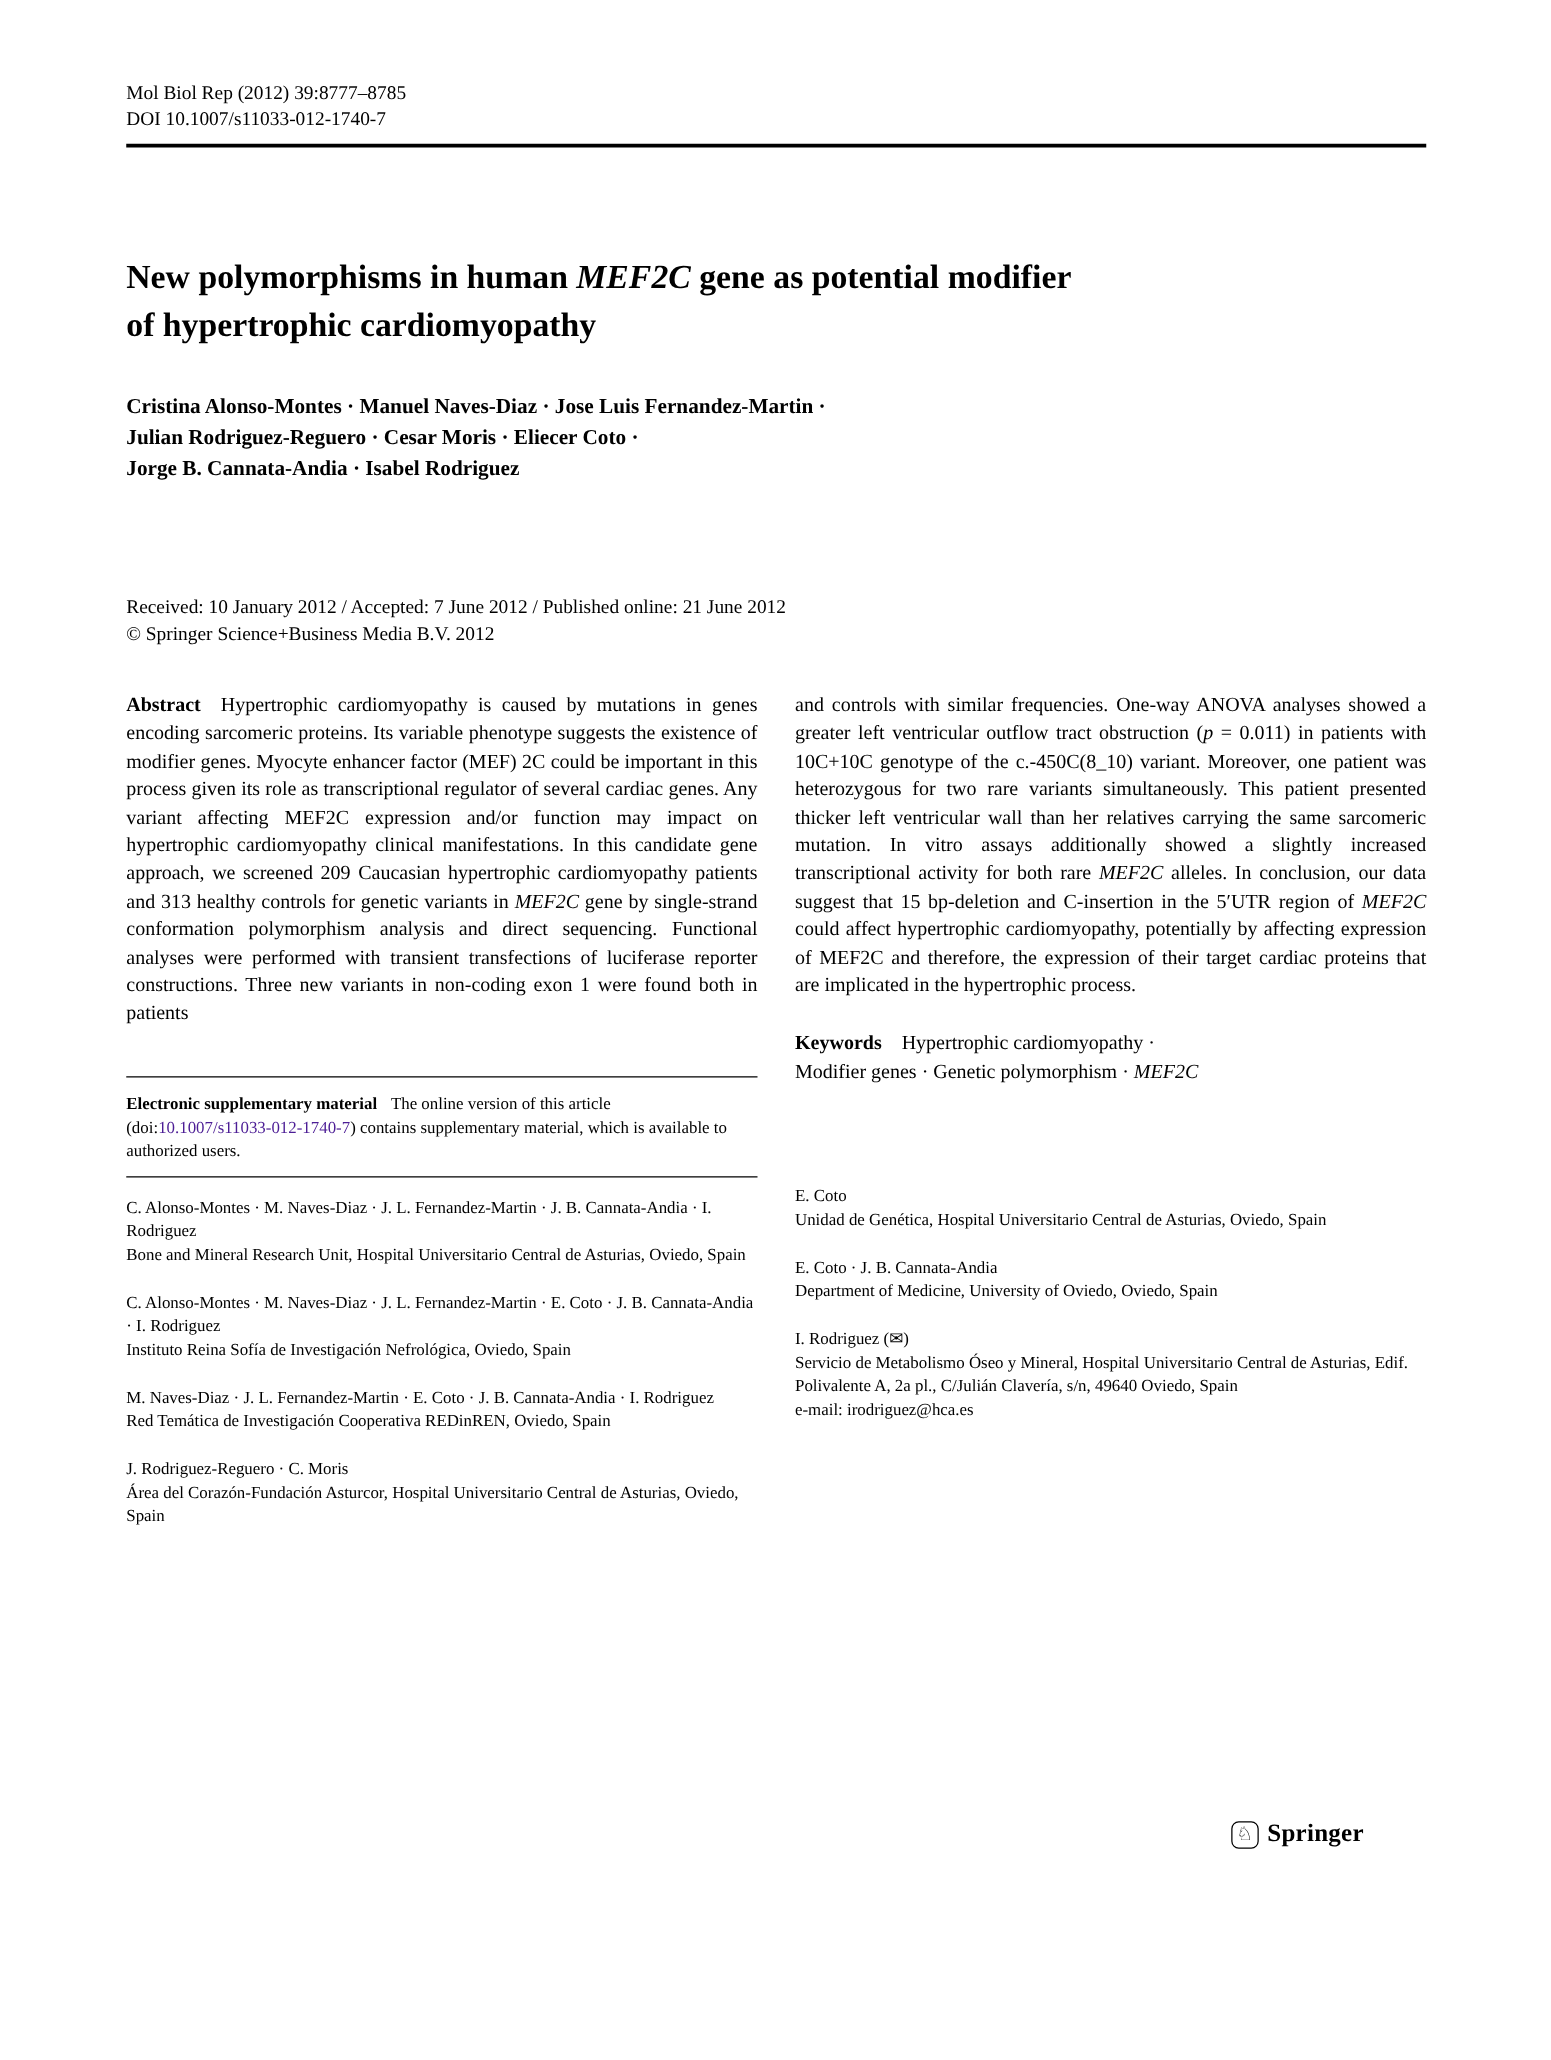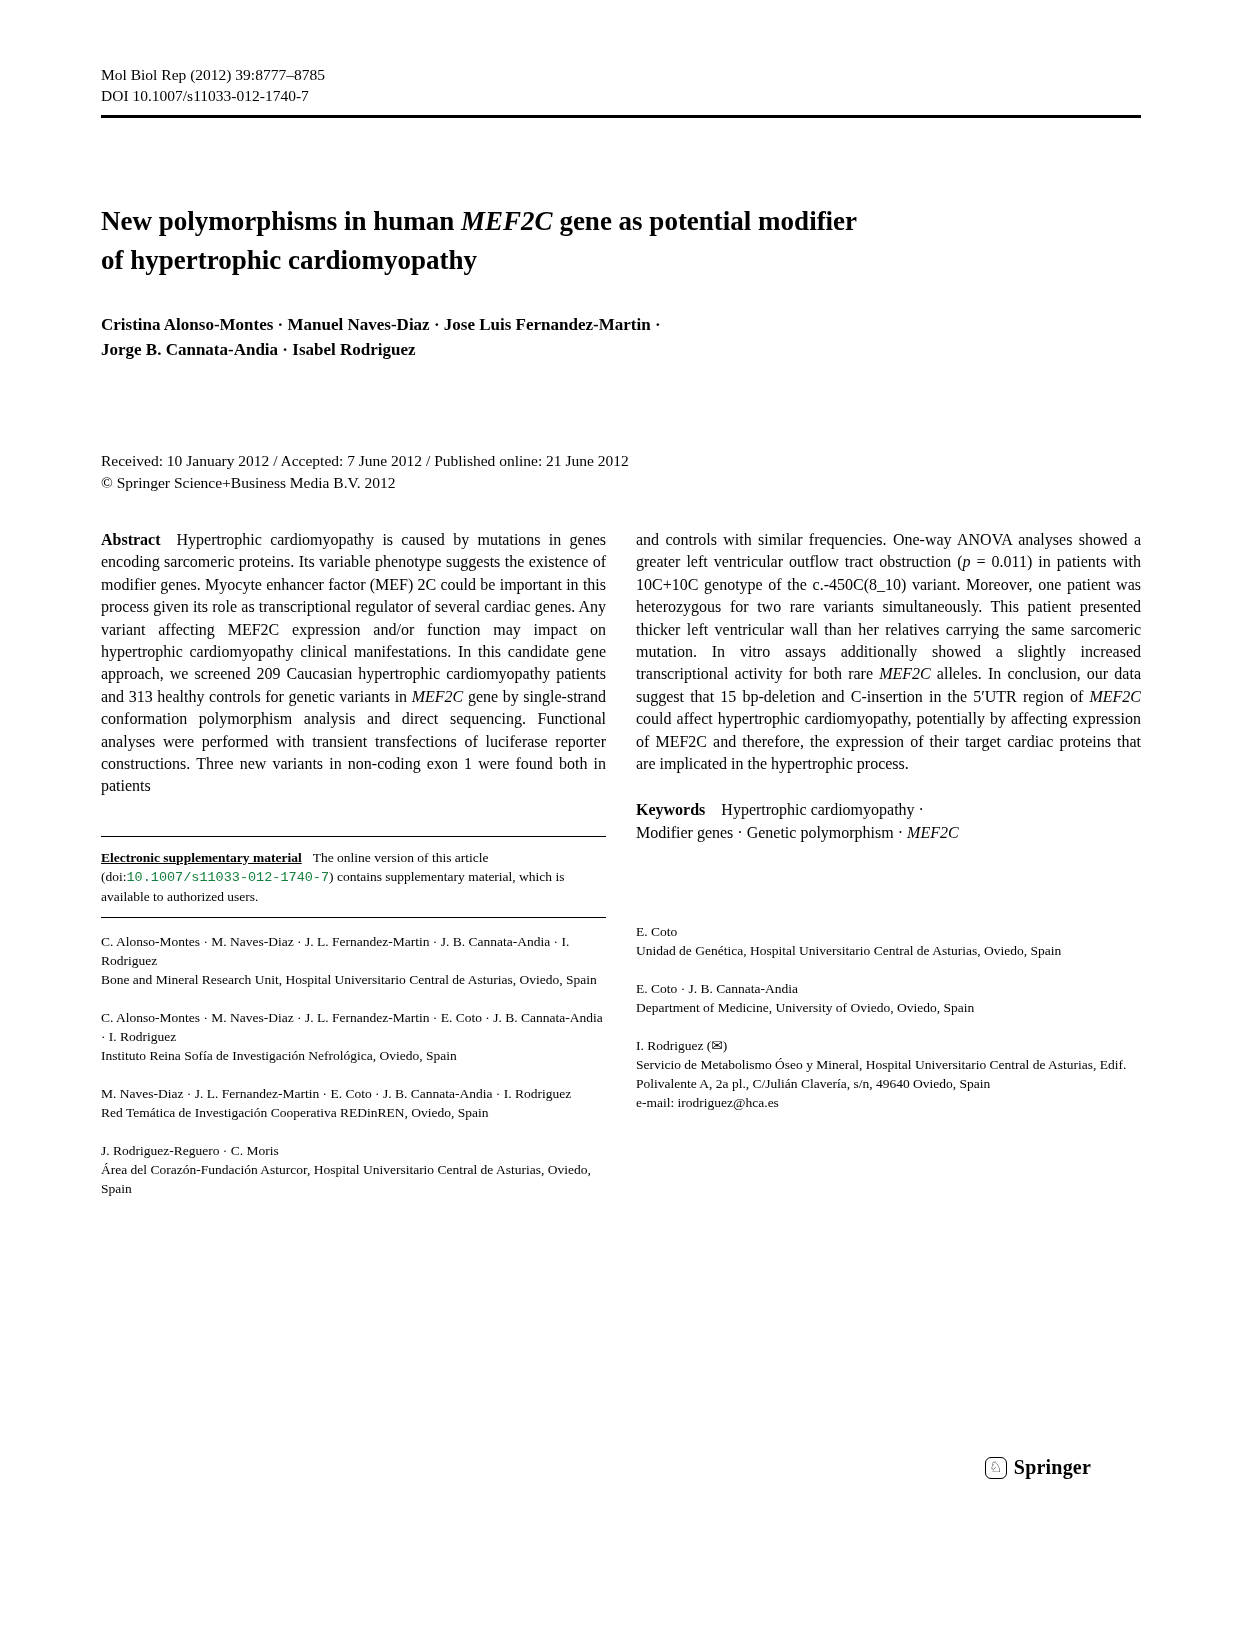--- a/index.html
+++ b/index.html
@@ -28,30 +28,30 @@
   .columns { margin-top: 36px; display: flex; gap: 30px; align-items: flex-start; }
   .col { width: 505px; }
 
   .abstract { font-size: 16px; line-height: 22.4px; text-align: justify; }
   .abstract-left { text-align-last: justify; }
   .para-label { font-weight: 700; margin-right: 16px; }
 
   .seg-normal { font-style: normal; }
   .seg-italic { font-style: italic; }
   .seg-bold { font-weight: 700; }
-  .seg-link { color: #15803d; font-family: Liberation Mono, monospace; }
+  .seg-link { color: #4c1d95; }
 
   .keywords { margin-top: 24px; font-size: 16px; line-height: 22.4px; }
 
   .footnote-rule { border: none; border-top: 1px solid #000; }
   .rule-top { margin-top: 38px; }
   .rule-bottom { margin-top: 11px; }
 
   .supp { margin-top: 11px; font-size: 13.5px; line-height: 19px; }
-  .supp .seg-bold { margin-right: 11px; text-decoration: underline; }
+  .supp .seg-bold { margin-right: 11px; }
 
   .affil-group { margin-top: 14px; }
   .right-affils { margin-top: 78px; }
   .affil { font-size: 13.5px; line-height: 19px; margin-bottom: 19px; }
 
   .springer {
     position: absolute; top: 1456px; right: 150px;
     display: flex; align-items: center; gap: 7px;
   }
   .springer-icon {
@@ -73,20 +73,21 @@
     <div class="doi-line">DOI 10.1007/s11033-012-1740-7</div>
     <hr class="header-rule">
 
     <h1 class="title">
       <div class="title-line"><span class="seg-normal">New polymorphisms in human </span><span class="seg-italic">MEF2C</span><span class="seg-normal"> gene as potential modifier</span></div>
       <div class="title-line"><span class="seg-normal">of hypertrophic cardiomyopathy</span></div>
     </h1>
 
     <div class="authors">
       <div>Cristina Alonso-Montes · Manuel Naves-Diaz · Jose Luis Fernandez-Martin ·</div>
+      <div>Julian Rodriguez-Reguero · Cesar Moris · Eliecer Coto ·</div>
       <div>Jorge B. Cannata-Andia · Isabel Rodriguez</div>
     </div>
 
     <div class="dates">
       <div>Received: 10 January 2012 / Accepted: 7 June 2012 / Published online: 21 June 2012</div>
       <div>© Springer Science+Business Media B.V. 2012</div>
     </div>
 
     <div class="columns">
 

